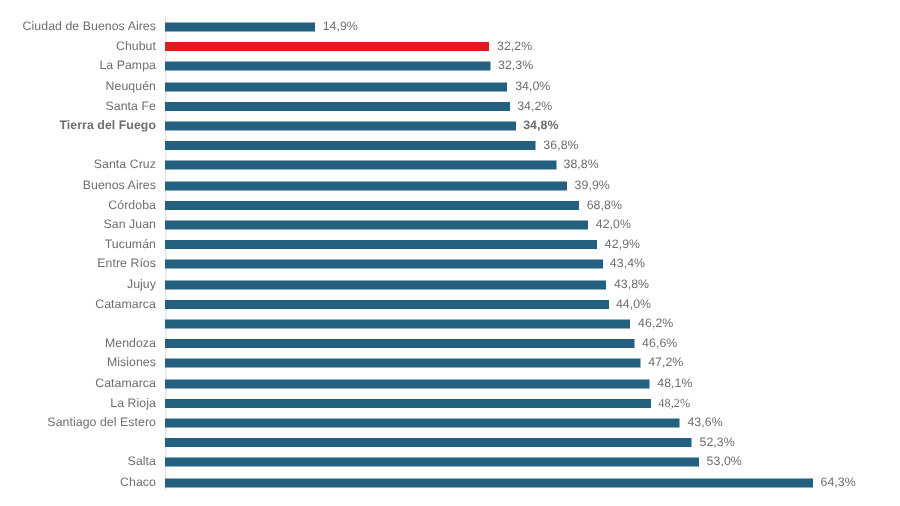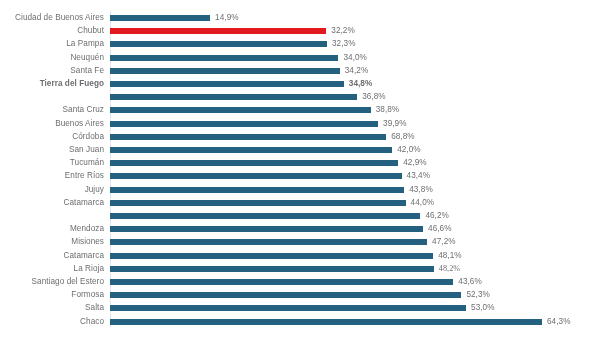--- a/index.html
+++ b/index.html
@@ -188,21 +188,20 @@
           <div class="cat-label">La Rioja</div>
           <div class="bar" style="width: 323.832px;"></div>
           <div class="val-label" style="left: 438.832px; font-family: Liberation Serif, serif;">48,2%</div>
         </div>
         <div class="bar-row" style="top: 264px;">
           <div class="cat-label">Santiago del Estero</div>
           <div class="bar" style="width: 343.316px;"></div>
           <div class="val-label" style="left: 458.316px;">43,6%</div>
         </div>
         <div class="bar-row" style="top: 277.2px;">
-          <div class="cat-label">Formosa</div>
           <div class="bar" style="width: 351.378px;"></div>
           <div class="val-label" style="left: 466.378px;">52,3%</div>
         </div>
         <div class="bar-row" style="top: 290.4px;">
           <div class="cat-label">Salta</div>
           <div class="bar" style="width: 356.081px;"></div>
           <div class="val-label" style="left: 471.081px;">53,0%</div>
         </div>
         <div class="bar-row" style="top: 303.6px;">
           <div class="cat-label">Chaco</div>

